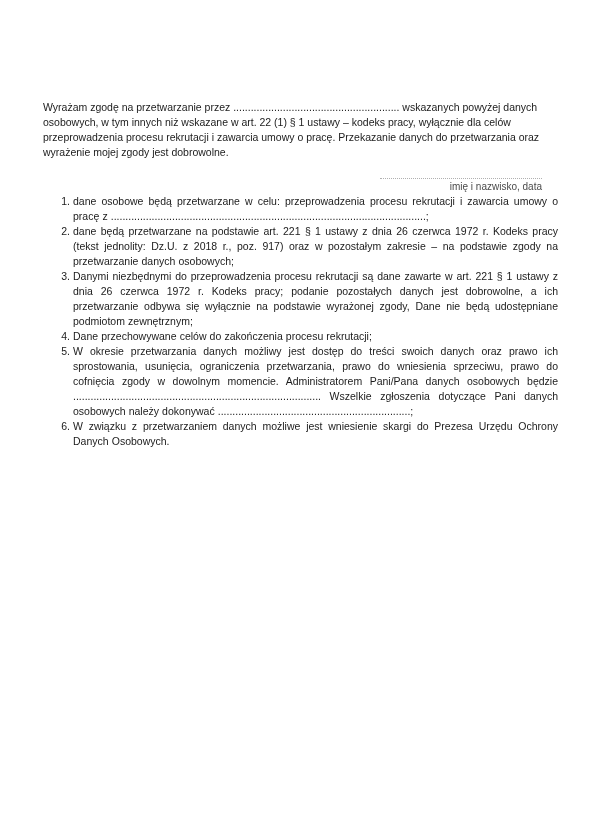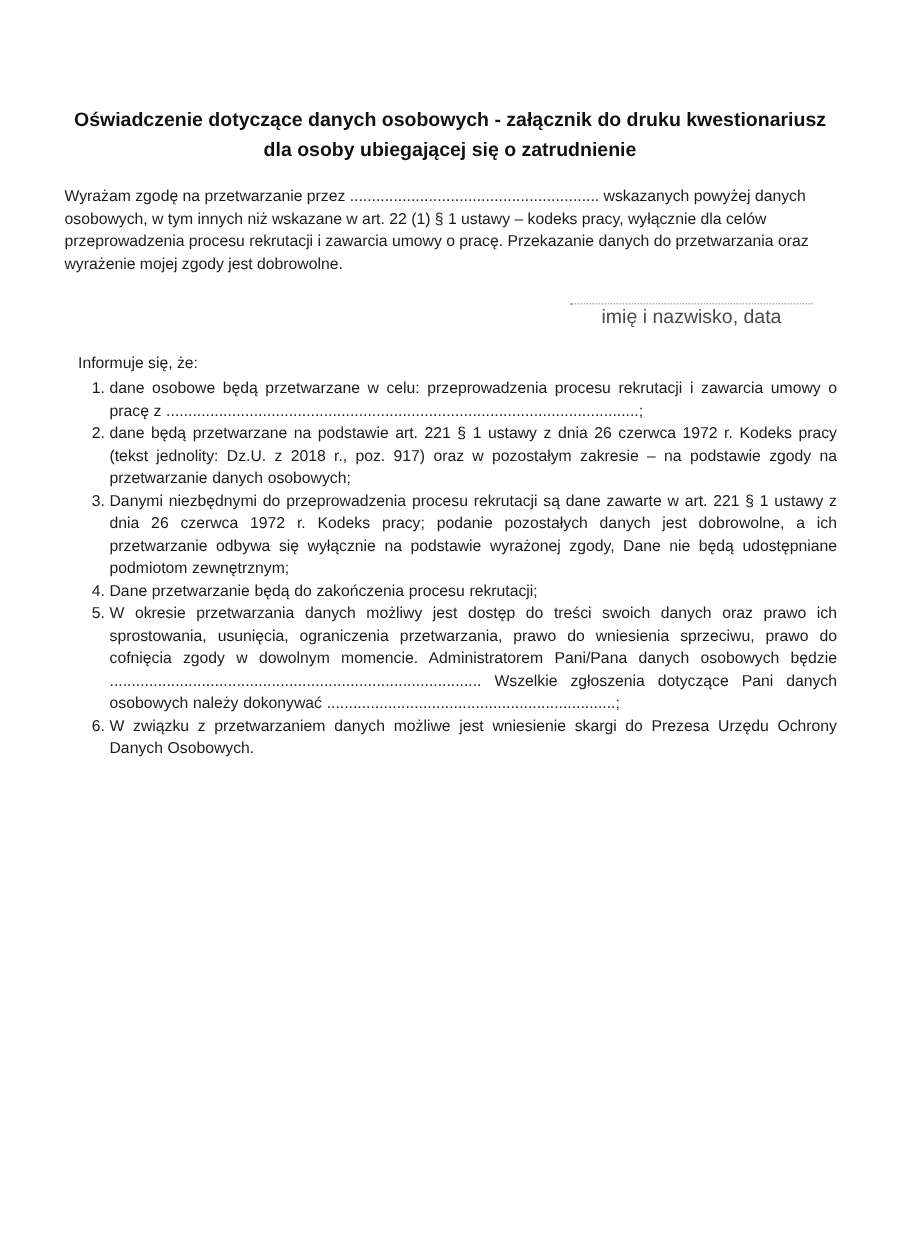--- a/index.html
+++ b/index.html
@@ -23,37 +23,37 @@
   }
   .doc-title {
     margin: 0 40px;
     text-align: center;
     font-size: 13px;
     font-weight: bold;
     line-height: 20px;
     color: #111111;
   }
   .intro {
-    margin: 14px 40px 0 43px;
+    margin: 30px 40px 0 43px;
     font-size: 10.5px;
     line-height: 15px;
     text-align: left;
   }
   .signature-block {
     width: 162px;
     margin: 18px 58px 0 auto;
   }
   .signature-line {
     height: 0;
     border-bottom: 1px dotted #b0b0b0;
   }
   .signature-caption {
     padding-top: 2px;
-    text-align: center;
-    font-size: 13px;
+    text-align: right;
+    font-size: 10px;
     line-height: 11px;
     color: #4a4a4a;
   }
   .list-intro {
     margin: 19px 40px 0 52px;
     font-size: 10.5px;
     line-height: 15px;
   }
   ol.info-list {
     margin: 2px 42px 0 0;
@@ -64,36 +64,31 @@
   ol.info-list li {
     text-align: justify;
     word-spacing: 0.2px;
   }
 </style>
 </head>
 <body>
 
 <div class="page">
 
-  <h1 class="doc-title">
-    <span>Oświadczenie dotyczące danych osobowych - załącznik do druku kwestionariusz</span><br>
-    <span>dla osoby ubiegającej się o zatrudnienie</span>
-  </h1>
 
   <p class="intro">Wyrażam zgodę na przetwarzanie przez ......................................................... wskazanych powyżej danych osobowych, w tym innych niż wskazane w art. 22 (1) § 1 ustawy – kodeks pracy, wyłącznie dla celów przeprowadzenia procesu rekrutacji i zawarcia umowy o pracę. Przekazanie danych do przetwarzania oraz wyrażenie mojej zgody jest dobrowolne.</p>
 
   <div class="signature-block">
     <div class="signature-line"></div>
     <div class="signature-caption">imię i nazwisko, data</div>
   </div>
 
-  <p class="list-intro">Informuje się, że:</p>
 
   <ol class="info-list">
     <li>dane osobowe będą przetwarzane w celu: przeprowadzenia procesu rekrutacji i zawarcia umowy o pracę z ............................................................................................................;</li>
     <li>dane będą przetwarzane na podstawie art. 221 § 1 ustawy z dnia 26 czerwca 1972 r. Kodeks pracy (tekst jednolity: Dz.U. z 2018 r., poz. 917) oraz w pozostałym zakresie – na podstawie zgody na przetwarzanie danych osobowych;</li>
     <li>Danymi niezbędnymi do przeprowadzenia procesu rekrutacji są dane zawarte w art. 221 § 1 ustawy z dnia 26 czerwca 1972 r. Kodeks pracy; podanie pozostałych danych jest dobrowolne, a ich przetwarzanie odbywa się wyłącznie na podstawie wyrażonej zgody, Dane nie będą udostępniane podmiotom zewnętrznym;</li>
-    <li>Dane przetwarzanie będą do zakończenia procesu rekrutacji;</li>
+    <li>Dane przechowywane celów do zakończenia procesu rekrutacji;</li>
     <li>W okresie przetwarzania danych możliwy jest dostęp do treści swoich danych oraz prawo ich sprostowania, usunięcia, ograniczenia przetwarzania, prawo do wniesienia sprzeciwu, prawo do cofnięcia zgody w dowolnym momencie. Administratorem Pani/Pana danych osobowych będzie ..................................................................................... Wszelkie zgłoszenia dotyczące Pani danych osobowych należy dokonywać ..................................................................;</li>
     <li>W związku z przetwarzaniem danych możliwe jest wniesienie skargi do Prezesa Urzędu Ochrony Danych Osobowych.</li>
   </ol>
 
 </div>
 
 </body></html>

